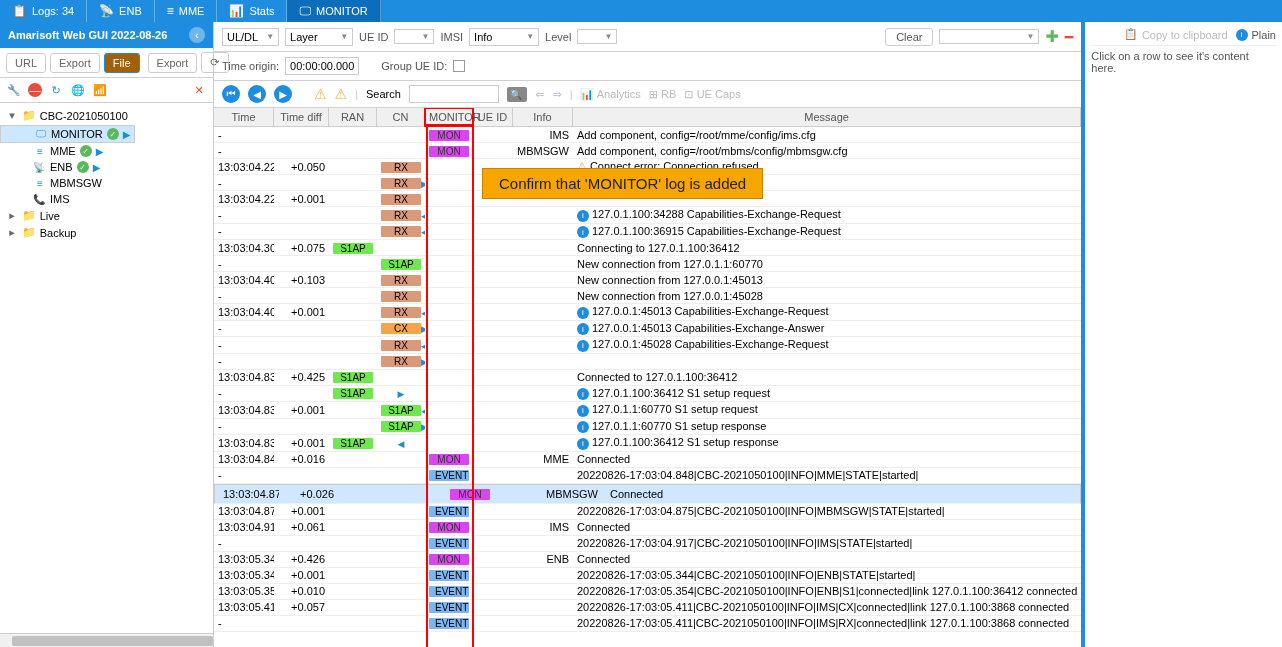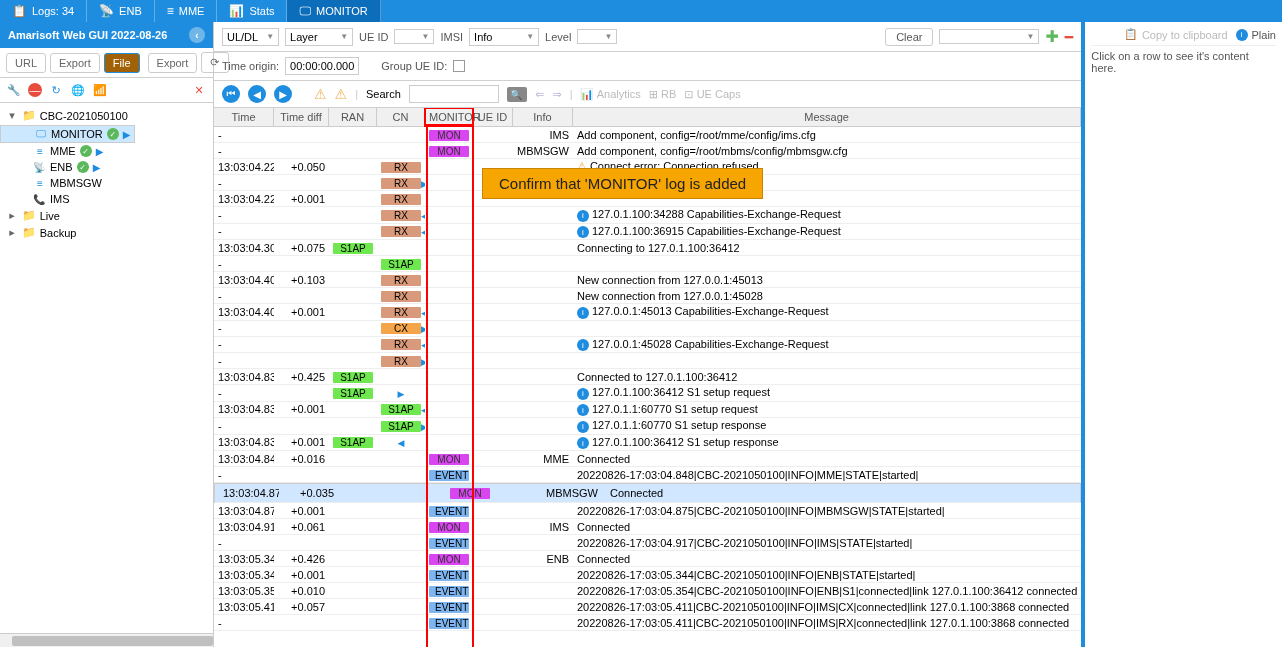--- a/index.html
+++ b/index.html
@@ -326,20 +326,21 @@
             <div class="c-msg">Connecting to 127.0.1.100:36412</div>
           </div>
           <div class="lt-row">
             <div class="c-time">-</div>
             <div class="c-tdiff"></div>
             <div class="c-ran" style="text-align:center;"></div>
             <div class="c-cn" style="text-align:center;"><span class="tag tag-S1AP">S1AP</span></div>
             <div class="c-mon" style="text-align:center;"></div>
             <div class="c-ueid"></div>
             <div class="c-info"></div>
+            <div class="c-msg">New connection from 127.0.1.1:60770</div>
           </div>
           <div class="lt-row">
             <div class="c-time">13:03:04.404</div>
             <div class="c-tdiff">+0.103</div>
             <div class="c-ran" style="text-align:center;"></div>
             <div class="c-cn" style="text-align:center;"><span class="tag tag-RX">RX</span></div>
             <div class="c-mon" style="text-align:center;"></div>
             <div class="c-ueid"></div>
             <div class="c-info"></div>
             <div class="c-msg">New connection from 127.0.0.1:45013</div>
@@ -365,20 +366,21 @@
             <div class="c-msg"><span class="msg-ico">i</span>127.0.0.1:45013 Capabilities-Exchange-Request</div>
           </div>
           <div class="lt-row">
             <div class="c-time">-</div>
             <div class="c-tdiff"></div>
             <div class="c-ran" style="text-align:center;"></div>
             <div class="c-cn" style="text-align:center;"><span class="tag tag-CX">CX</span><span class="arrow-r">▶</span></div>
             <div class="c-mon" style="text-align:center;"></div>
             <div class="c-ueid"></div>
             <div class="c-info"></div>
+            <div class="c-msg"><span class="msg-ico">i</span>127.0.0.1:45013 Capabilities-Exchange-Answer</div>
           </div>
           <div class="lt-row">
             <div class="c-time">-</div>
             <div class="c-tdiff"></div>
             <div class="c-ran" style="text-align:center;"></div>
             <div class="c-cn" style="text-align:center;"><span class="tag tag-RX">RX</span><span class="arrow-l">◀</span></div>
             <div class="c-mon" style="text-align:center;"></div>
             <div class="c-ueid"></div>
             <div class="c-info"></div>
             <div class="c-msg"><span class="msg-ico">i</span>127.0.0.1:45028 Capabilities-Exchange-Request</div>
@@ -457,21 +459,21 @@
             <div class="c-tdiff"></div>
             <div class="c-ran" style="text-align:center;"></div>
             <div class="c-cn" style="text-align:center;"></div>
             <div class="c-mon" style="text-align:center;"><span class="tag tag-EVENT">EVENT</span></div>
             <div class="c-ueid"></div>
             <div class="c-info"></div>
             <div class="c-msg">20220826-17:03:04.848|CBC-2021050100|INFO|MME|STATE|started|</div>
           </div>
           <div class="lt-row sel">
             <div class="c-time">13:03:04.874</div>
-            <div class="c-tdiff">+0.035</div>
+            <div class="c-tdiff">+0.026</div>
             <div class="c-ran" style="text-align:center;"></div>
             <div class="c-cn" style="text-align:center;"></div>
             <div class="c-mon" style="text-align:center;"><span class="tag tag-MON">MON</span></div>
             <div class="c-ueid"></div>
             <div class="c-info">MBMSGW</div>
             <div class="c-msg">Connected</div>
           </div>
           <div class="lt-row">
             <div class="c-time">13:03:04.875</div>
             <div class="c-tdiff">+0.001</div>

